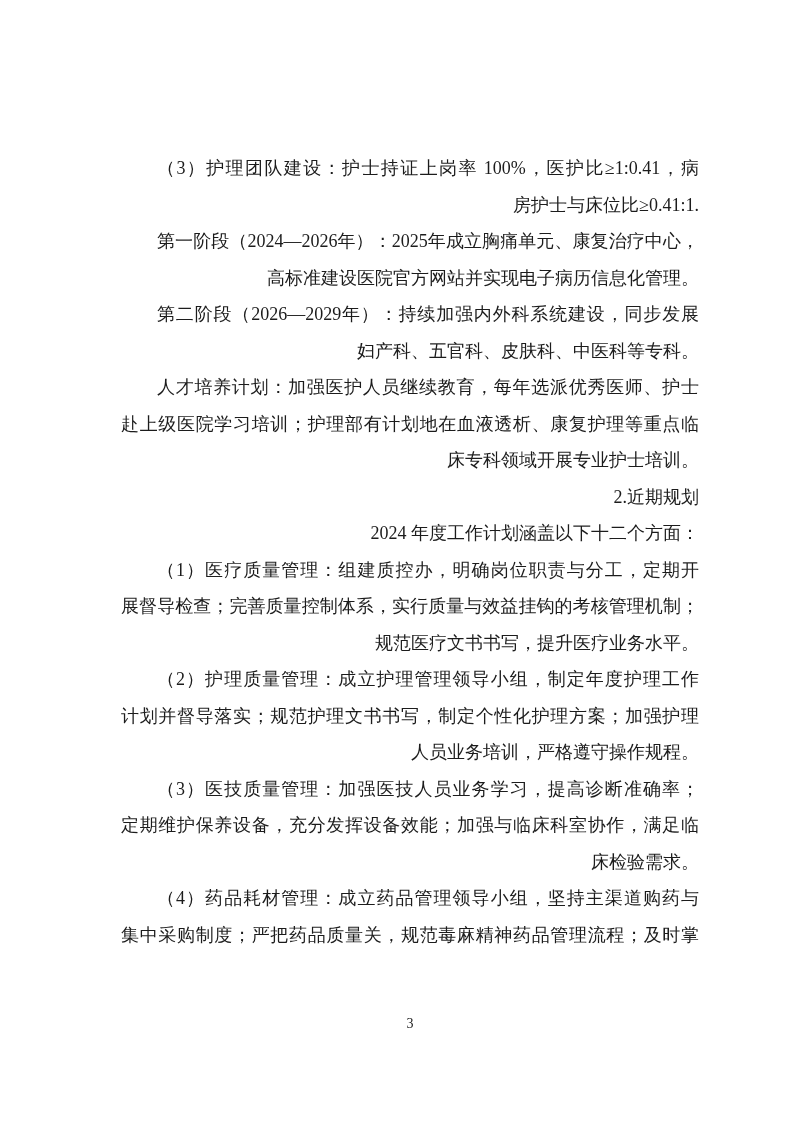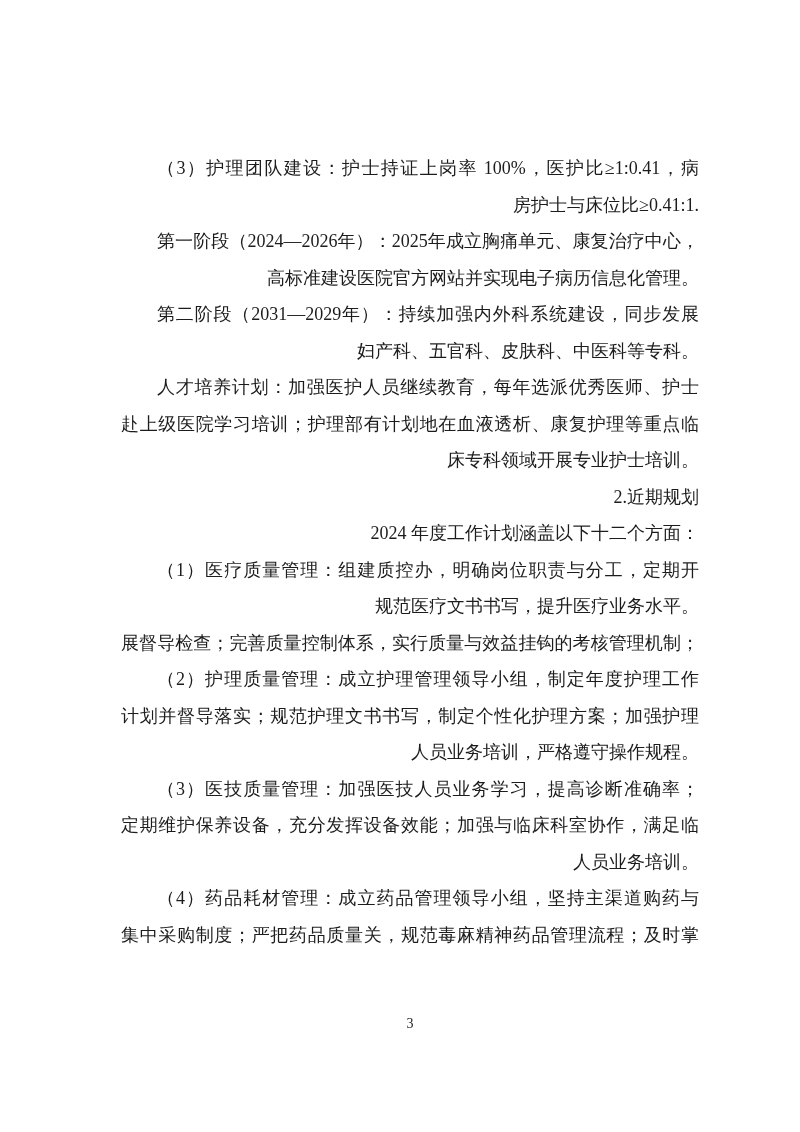--- a/index.html
+++ b/index.html
@@ -66,54 +66,54 @@
       <div class="ln">房护士与床位比≥0.41:1.</div>
     </div>
 
 
     <div class="para">
       <div class="ln ind jf">第一阶段（2024—2026年）：2025年成立胸痛单元、康复治疗中心，</div>
       <div class="ln">高标准建设医院官方网站并实现电子病历信息化管理。</div>
     </div>
 
     <div class="para">
-      <div class="ln ind jf">第二阶段（2031—2029年）：持续加强内外科系统建设，同步发展</div>
+      <div class="ln ind jf">第二阶段（2026—2029年）：持续加强内外科系统建设，同步发展</div>
       <div class="ln">妇产科、五官科、皮肤科、中医科等专科。</div>
     </div>
 
     <div class="para">
       <div class="ln ind jf">人才培养计划：加强医护人员继续教育，每年选派优秀医师、护士</div>
       <div class="ln jf">赴上级医院学习培训；护理部有计划地在血液透析、康复护理等重点临</div>
       <div class="ln">床专科领域开展专业护士培训。</div>
     </div>
 
     <div class="para">
       <div class="ln ind bold">2.近期规划</div>
     </div>
 
     <div class="para">
       <div class="ln ind">2024 年度工作计划涵盖以下十二个方面：</div>
     </div>
 
     <div class="para">
       <div class="ln ind jf">（1）医疗质量管理：组建质控办，明确岗位职责与分工，定期开</div>
+      <div class="ln jf">展督导检查；完善质量控制体系，实行质量与效益挂钩的考核管理机制；</div>
       <div class="ln">规范医疗文书书写，提升医疗业务水平。</div>
-      <div class="ln jf">展督导检查；完善质量控制体系，实行质量与效益挂钩的考核管理机制；</div>
     </div>
 
     <div class="para">
       <div class="ln ind jf">（2）护理质量管理：成立护理管理领导小组，制定年度护理工作</div>
       <div class="ln jf">计划并督导落实；规范护理文书书写，制定个性化护理方案；加强护理</div>
       <div class="ln">人员业务培训，严格遵守操作规程。</div>
     </div>
 
     <div class="para">
       <div class="ln ind jf">（3）医技质量管理：加强医技人员业务学习，提高诊断准确率；</div>
       <div class="ln jf">定期维护保养设备，充分发挥设备效能；加强与临床科室协作，满足临</div>
-      <div class="ln">人员业务培训。</div>
+      <div class="ln">床检验需求。</div>
     </div>
 
     <div class="para">
       <div class="ln ind jf">（4）药品耗材管理：成立药品管理领导小组，坚持主渠道购药与</div>
       <div class="ln jf">集中采购制度；严把药品质量关，规范毒麻精神药品管理流程；及时掌</div>
     </div>
 
   </div>
 
   <div class="page-number">3</div>

